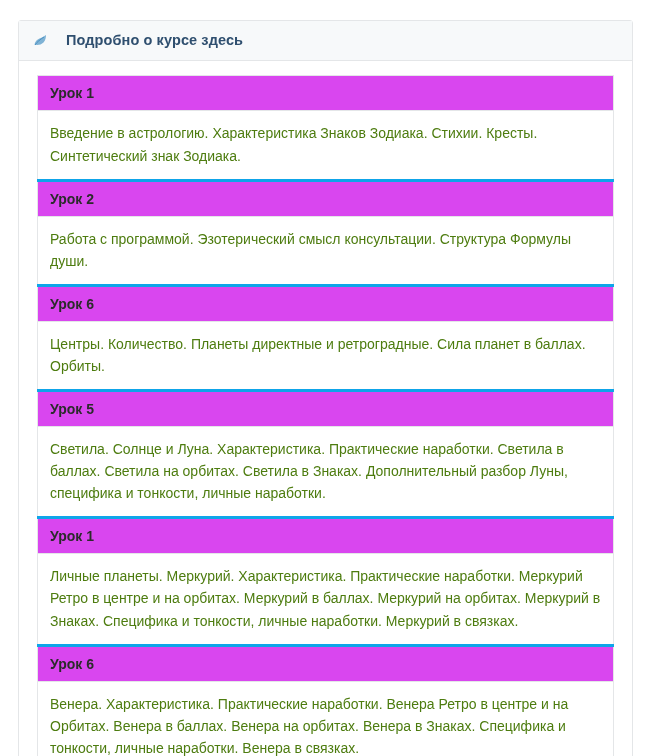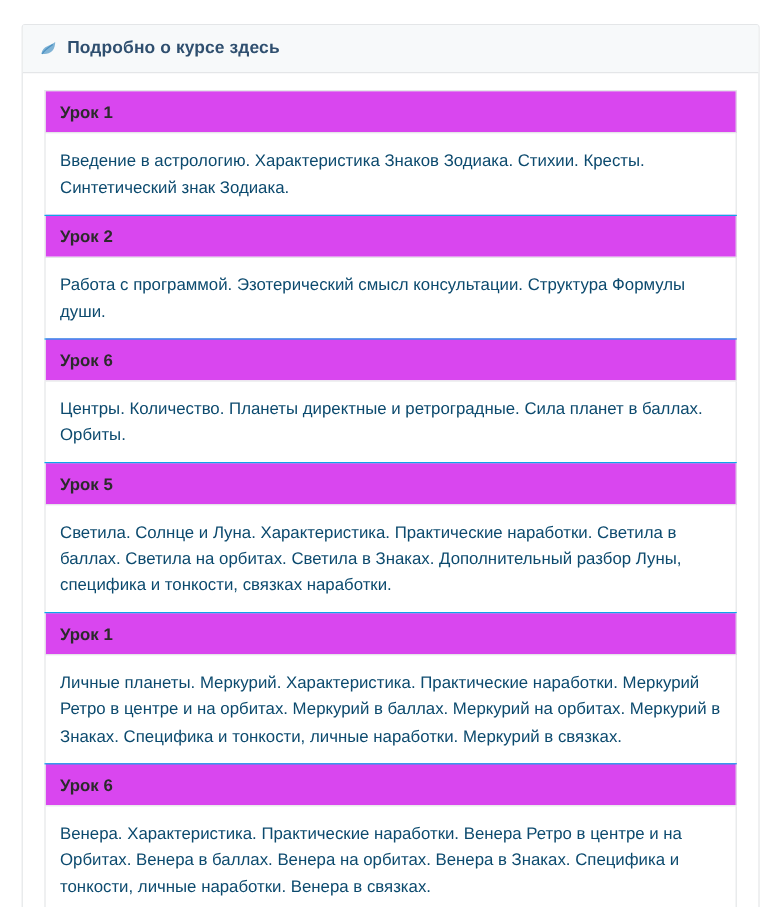--- a/index.html
+++ b/index.html
@@ -28,21 +28,21 @@
     border-radius: 3px;
     background: #ffffff;
     box-sizing: border-box;
   }
   .panel-header {
     background: #f7f9fa;
     border-bottom: 1px solid #e4e6e8;
     padding: 11px 14px 11px 14px;
     display: flex;
     align-items: center;
-    gap: 8px;
+    gap: 18px;
     box-sizing: border-box;
   }
   .header-icon {
     display: inline-flex;
     align-items: center;
     justify-content: center;
     width: 15px;
     height: 15px;
     flex: 0 0 auto;
   }
@@ -67,25 +67,25 @@
     background: #d946ef;
     border-bottom: 1px solid #e4e6e8;
     border-top: 1px solid #e4e6e8;
     padding: 9px 12px 9px 12px;
     font-weight: bold;
     font-size: 14px;
     color: #2b2b2b;
   }
   .lesson-table tr.lesson-body td {
     background: #ffffff;
-    border-bottom: 1px solid #0ea5e9;
+    border-bottom: 3px solid #0ea5e9;
     padding: 11px 12px 12px 12px;
     font-size: 14px;
     line-height: 1.58;
-    color: #0c4a6e;
+    color: #4d7c0f;
   }
   .lesson-table tr:first-child td {
     border-top: none;
   }
 </style>
 </head>
 <body>
 
 <div class="page">
 
@@ -122,21 +122,21 @@
             <td>Урок 6</td>
           </tr>
           <tr class="lesson-body">
             <td>Центры. Количество. Планеты директные и ретроградные. Сила планет в баллах. Орбиты.</td>
           </tr>
 
           <tr class="lesson-head">
             <td>Урок 5</td>
           </tr>
           <tr class="lesson-body">
-            <td>Светила. Солнце и Луна. Характеристика. Практические наработки. Светила в баллах. Светила на орбитах. Светила в Знаках. Дополнительный разбор Луны, специфика и тонкости, связках наработки.</td>
+            <td>Светила. Солнце и Луна. Характеристика. Практические наработки. Светила в баллах. Светила на орбитах. Светила в Знаках. Дополнительный разбор Луны, специфика и тонкости, личные наработки.</td>
           </tr>
 
           <tr class="lesson-head">
             <td>Урок 1</td>
           </tr>
           <tr class="lesson-body">
             <td>Личные планеты. Меркурий. Характеристика. Практические наработки. Меркурий Ретро в центре и на орбитах. Меркурий в баллах. Меркурий на орбитах. Меркурий в Знаках. Специфика и тонкости, личные наработки. Меркурий в связках.</td>
           </tr>
 
           <tr class="lesson-head">

